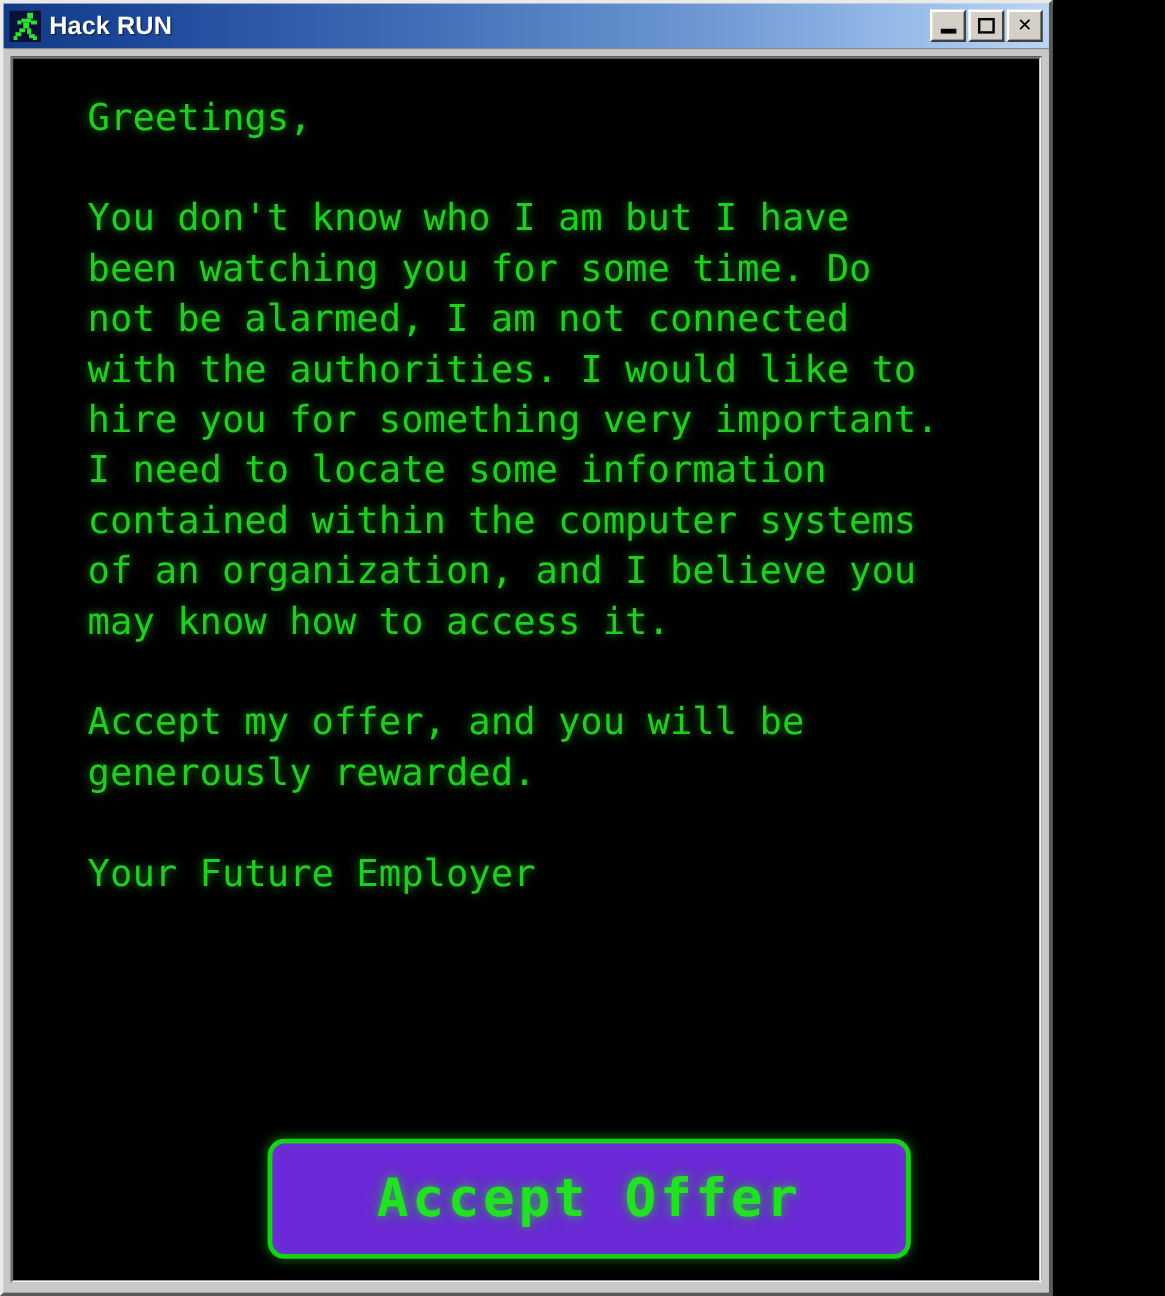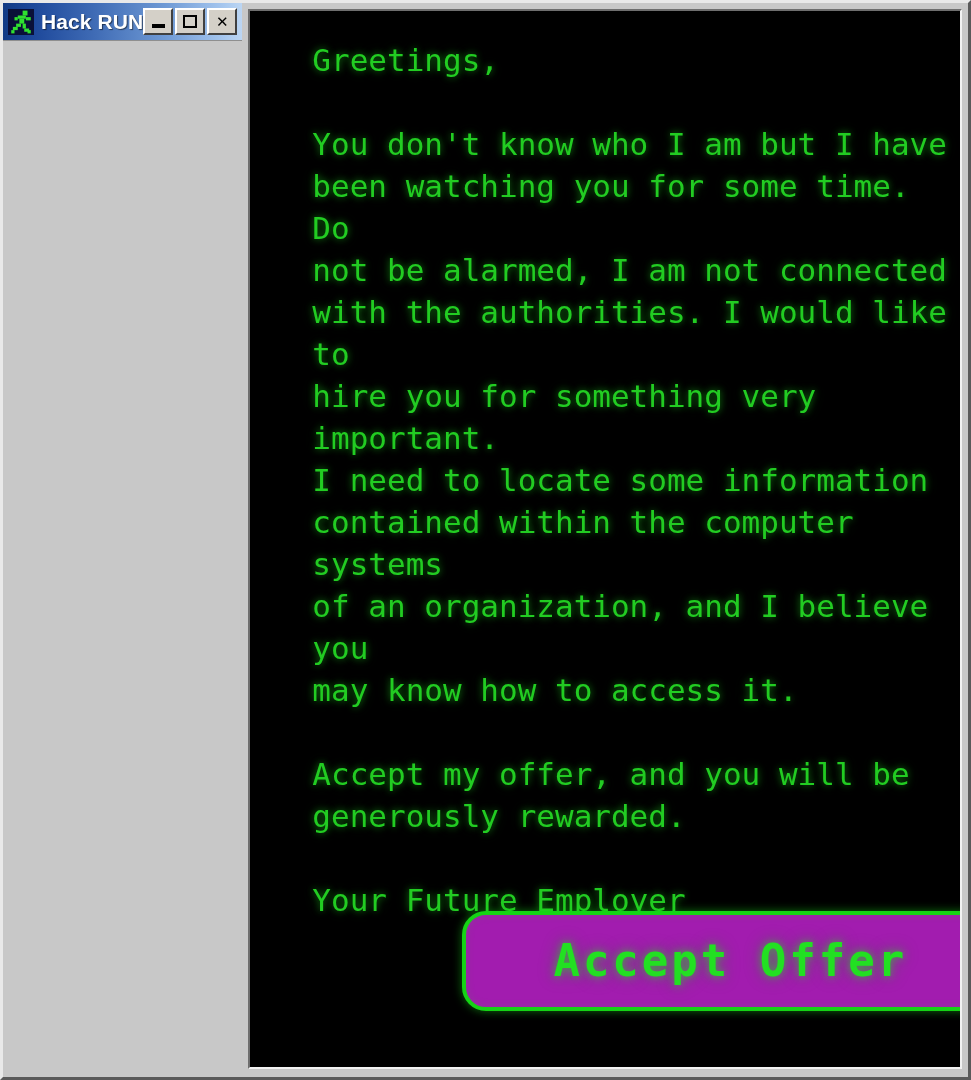--- a/index.html
+++ b/index.html
@@ -11,29 +11,30 @@
     width: 971px;
     height: 1080px;
     overflow: hidden;
     font-family: "Liberation Sans", sans-serif;
   }
 
   
   #window {
     position: absolute;
     left: 0; top: 0;
-    width: 971px;
+    width: 877px;
     height: 1080px;
     box-sizing: border-box;
     background: #c8c8c8;
     border-left: 3px solid #e9e9e9;
     border-top: 3px solid #e9e9e9;
     border-right: 3px solid #5a5a5a;
     border-bottom: 3px solid #5a5a5a;
     display: flex;
+    flex-direction: column;
   }
 
   
   #titlebar {
     position: relative;
     height: 38px;
     flex: 0 0 38px;
     background: linear-gradient(to right, #123a84 0%, #1c479a 12%, #3f6bb5 38%, #6f9ad5 68%, #a5c6ee 92%, #bcd6f3 100%);
     display: flex;
     align-items: center;
@@ -146,23 +147,23 @@
   .msg-line { min-height: 42px; margin-left: 10px; }
   .msg-blank { min-height: 42px; }
 
   
   #accept-offer-button {
     position: absolute;
     left: 212px;
     top: 900px;
     width: 536px;
     height: 100px;
-    background: #a21caf;
+    background: #6d28d9;
     border: 4px solid #15d415;
-    border-radius: 24px;
+    border-radius: 14px;
     box-sizing: border-box;
     display: flex;
     align-items: center;
     justify-content: center;
     cursor: pointer;
     box-shadow: 0 0 10px rgba(26,220,26,0.5), inset 0 0 10px rgba(26,220,26,0.12);
     padding: 0;
   }
   #accept-offer-label {
     color: #22e022;

